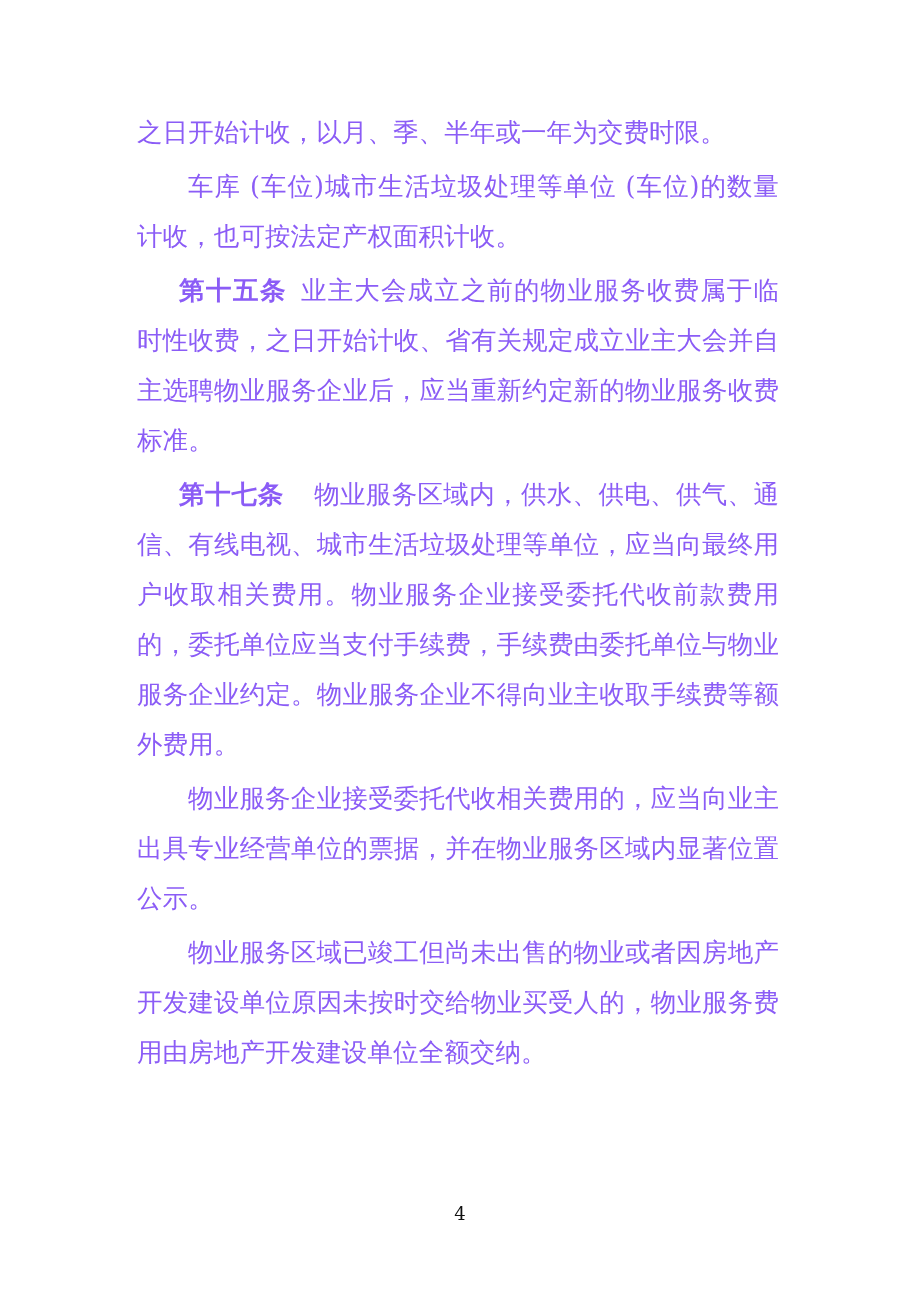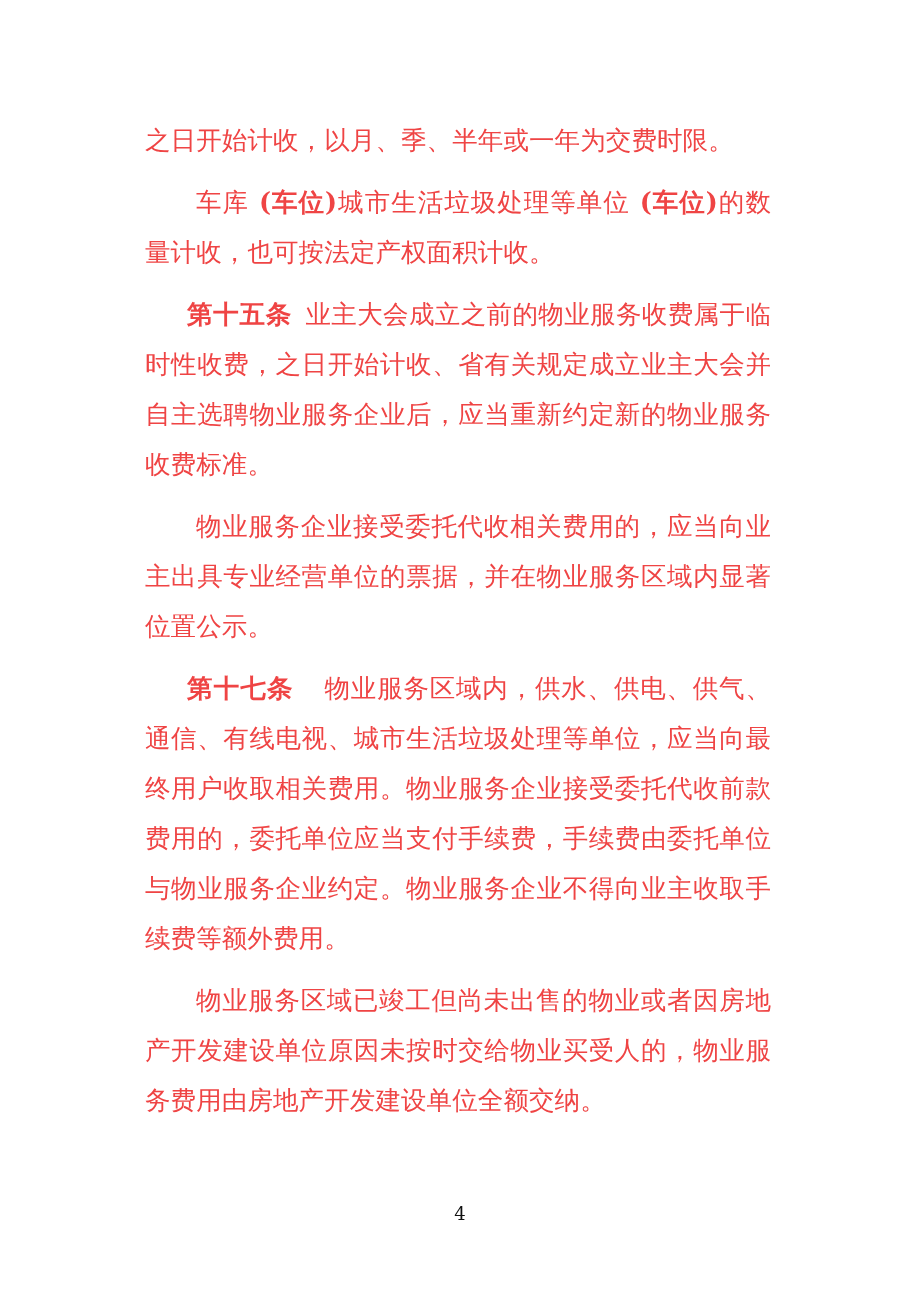--- a/index.html
+++ b/index.html
@@ -25,27 +25,27 @@
 
   
   #text-column {
     position: absolute;
     left: 133px;
     top: 103px;
     width: 650px;
   }
 
   .para {
-    margin: 12px;
+    margin: 4px;
     font-size: 25.5px;
     line-height: 50px;
     text-align: justify;
     text-justify: inter-ideograph;
     letter-spacing: 0.1px;
-    color: #ef4444;
+    color: #8b5cf6;
     font-family: "DejaVu Serif", "Liberation Serif", serif;
   }
 
   
   .para.no-indent {
     text-indent: 0;
   }
 
   
   .para.indent {
@@ -61,21 +61,20 @@
     font-weight: bold;
     font-family: Liberation Sans, sans-serif;
     letter-spacing: 0.5px;
   }
 
   .gap-sm { display: inline-block; width: 13px; }
   .gap-lg { display: inline-block; width: 30px; }
 
   .paren {
     font-family: "DejaVu Serif", "Liberation Serif", serif;
-    font-weight: bold;
   }
 
   #page-number {
     position: absolute;
     left: 0;
     top: 1203px;
     width: 920px;
     text-align: center;
     font-size: 18px;
     line-height: 22px;
@@ -91,23 +90,23 @@
   <div id="text-column">
 
     <p class="para no-indent">之日开始计收，以月、季、半年或一年为交费时限。</p>
 
 
     <p class="para indent"><span>车库</span><span class="paren"> (车位)</span><span>城市生活垃圾处理等单位</span><span class="paren"> (车位)</span><span>的数量计收，也可按法定产权面积计收。</span></p>
 
     <p class="para article"><span class="article-no">第十五条</span><span class="gap-sm"></span><span>业主大会成立之前的物业服务收费属于临时性收费，之日开始计收、省有关规定成立业主大会并自主选聘物业服务企业后，应当重新约定新的物业服务收费标准。</span></p>
 
 
+    <p class="para article"><span class="article-no">第十七条</span><span class="gap-lg"></span><span>物业服务区域内，供水、供电、供气、通信、有线电视、城市生活垃圾处理等单位，应当向最终用户收取相关费用。物业服务企业接受委托代收前款费用的，委托单位应当支付手续费，手续费由委托单位与物业服务企业约定。物业服务企业不得向业主收取手续费等额外费用。</span></p>
+
     <p class="para indent">物业服务企业接受委托代收相关费用的，应当向业主出具专业经营单位的票据，并在物业服务区域内显著位置公示。</p>
-
-    <p class="para article"><span class="article-no">第十七条</span><span class="gap-lg"></span><span>物业服务区域内，供水、供电、供气、通信、有线电视、城市生活垃圾处理等单位，应当向最终用户收取相关费用。物业服务企业接受委托代收前款费用的，委托单位应当支付手续费，手续费由委托单位与物业服务企业约定。物业服务企业不得向业主收取手续费等额外费用。</span></p>
 
 
     <p class="para indent">物业服务区域已竣工但尚未出售的物业或者因房地产开发建设单位原因未按时交给物业买受人的，物业服务费用由房地产开发建设单位全额交纳。</p>
 
   </div>
 
   <div id="page-number">4</div>
 
 </div>
 

